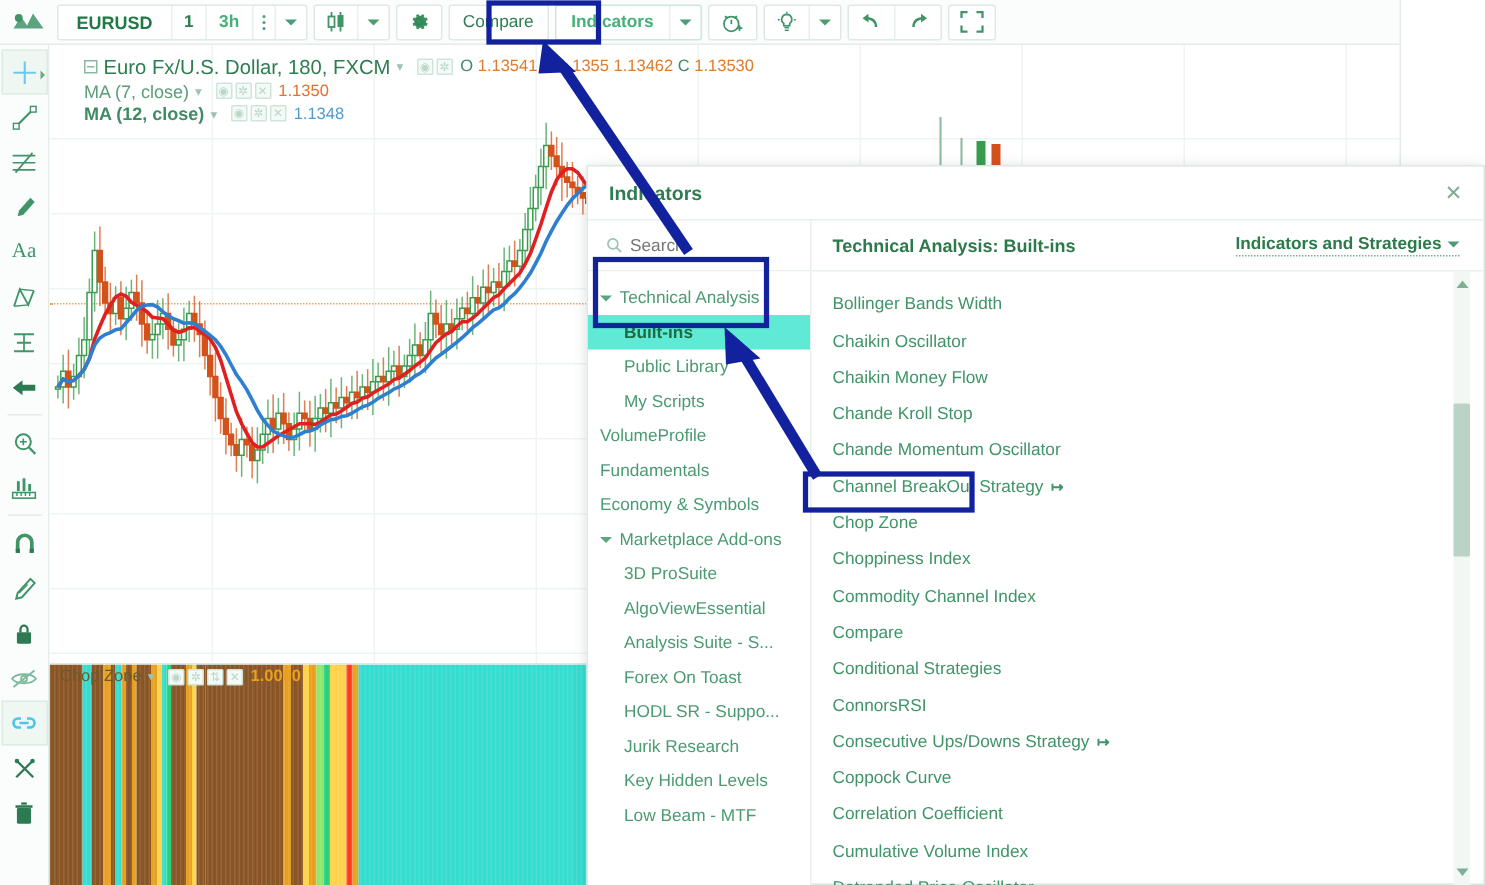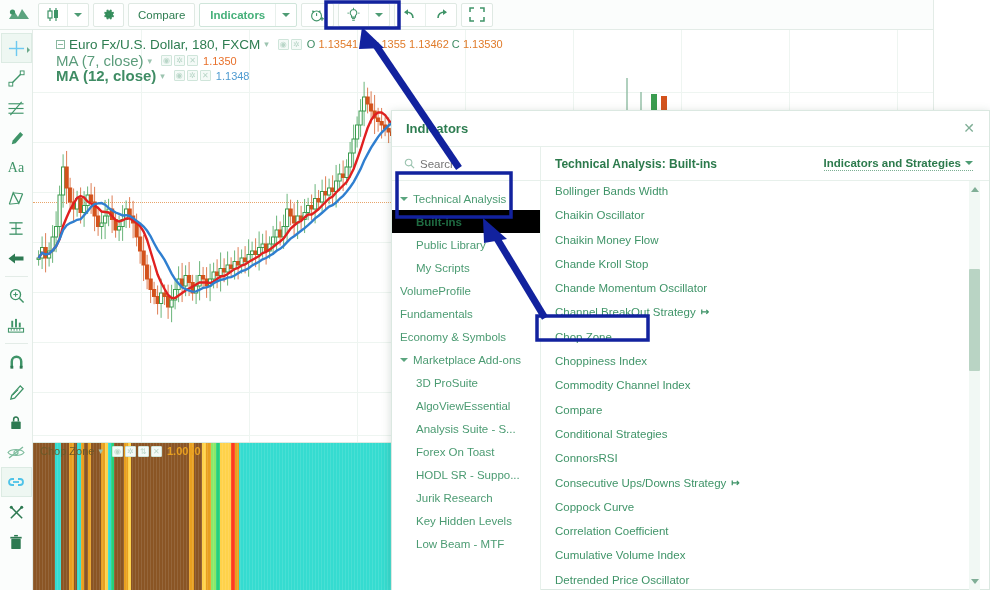--- a/index.html
+++ b/index.html
@@ -73,21 +73,21 @@
   .grid-v, .grid-h { position: absolute; background: #eef5f1; }
   .grid-v { width: 1px; top: 0; bottom: 0; }
   .grid-h { height: 1px; left: 0; right: 0; }
 
   
   .legend { position: absolute; left: 23px; top: 5px; z-index: 6; }
   .lg-row { display: flex; align-items: center; height: 15px; font-size: 11px; white-space: nowrap; }
   .lg-row.main { font-size: 13px; height: 18px; color: #2e7d51; }
   .lg-title { color: #2e7d51; }
   .lg-title.main { font-size: 13.5px; }
-  .lg-sub { color: #5b9c7b; font-size: 15px; }
+  .lg-sub { color: #5b9c7b; font-size: 12px; }
   .lg-sub.b { font-weight: bold; color: #3f8c64; }
   .lg-minus {
     display:inline-block; width:9px; height:9px; border:1px solid #8ab8a0; margin-right:4px;
     position: relative;
   }
   .lg-minus:after{content:""; position:absolute; left:1px; right:1px; top:3px; height:1px; background:#8ab8a0;}
   .lg-ico { display:flex; gap:2px; margin: 0 5px; }
   .lg-ico span {
     width: 11px; height: 11px; border:1px solid #cfe5da; border-radius:1px; color:#b9d6c8;
     font-size: 8px; line-height: 10px; text-align:center; background:#f4faf7;
@@ -152,30 +152,30 @@
   .dlg-side {
     width: 149px; border-right:1px solid #e7f0eb; padding-top: 6px; overflow:hidden;
     background:#fff;
   }
   .side-item {
     height: 23px; display:flex; align-items:center; font-size:11.5px; color:#4b9b72;
     padding-left: 14px; white-space:nowrap; cursor:pointer;
   }
   .side-item.l2 { padding-left: 24px; }
   .side-item.l1 { padding-left: 8px; }
-  .side-item.sel { font-weight: bold; color:#1f6b42; background:#000000; }
+  .side-item.sel { font-weight: bold; color:#1f6b42; background:#5eead4; }
   .side-item .tri {
     width:0;height:0;border-left:4px solid transparent;border-right:4px solid transparent;
     border-top:4px solid #5ba57f; margin-right:5px;
   }
   .dlg-list {
     flex: 1; padding-top: 4px; overflow:hidden; position: relative;
   }
   .list-item {
-    height: 24.3px; display:flex; align-items:flex-start; font-size:11.5px; color:#3f9468;
+    height: 24.3px; display:flex; align-items:flex-end; font-size:11.5px; color:#3f9468;
     padding-left: 14px; white-space:nowrap; cursor:pointer;
   }
   .list-item .plus { color:#3f9468; margin-left:5px; font-size:10px; font-weight:bold; }
   .dlg-scroll {
     position:absolute; right: 9px; top: 0; width: 11px; height: 409px; background:#f1f8f4;
   }
   .dlg-scroll .thumb {
     position:absolute; left:0; width: 11px; background:#b9d4c4; border-radius:1px;
   }
   .dlg-scroll .sb-arrow {
@@ -194,20 +194,35 @@
 <div id="root">
 
   <div class="topbar">
     <div class="tb-logo">
       <svg width="22" height="16" viewBox="0 0 22 16">
         <path d="M1 12 L6 4 L10 10 L14 2 L21 12 Z" fill="#3f9468" opacity="0.85"></path>
         <circle cx="4.5" cy="5" r="2.6" fill="#3f9468"></circle>
       </svg>
     </div>
 
+    <div class="tb-group">
+      <div class="tb-cell sym">EURUSD</div>
+      <div class="tb-cell tf">1</div>
+      <div class="tb-cell tf-active">3h</div>
+      <div class="tb-cell arrow">
+        <span class="dots3">
+            <i></i>
+            <i></i>
+            <i></i>
+          </span>
+      </div>
+      <div class="tb-cell arrow">
+          <span class="caret"></span>
+        </div>
+    </div>
 
     <div class="tb-group">
       <div class="tb-cell icon">
         <svg width="14" height="15" viewBox="0 0 14 15">
           <line x1="4" y1="1" x2="4" y2="14" stroke="#3f9468" stroke-width="1.2"></line>
           <rect x="2" y="4" width="4" height="7" fill="#fff" stroke="#3f9468" stroke-width="1.2"></rect>
           <line x1="10" y1="1" x2="10" y2="14" stroke="#3f9468" stroke-width="1.2"></line>
           <rect x="8" y="3" width="4" height="8" fill="#3f9468"></rect>
         </svg>
       </div>

